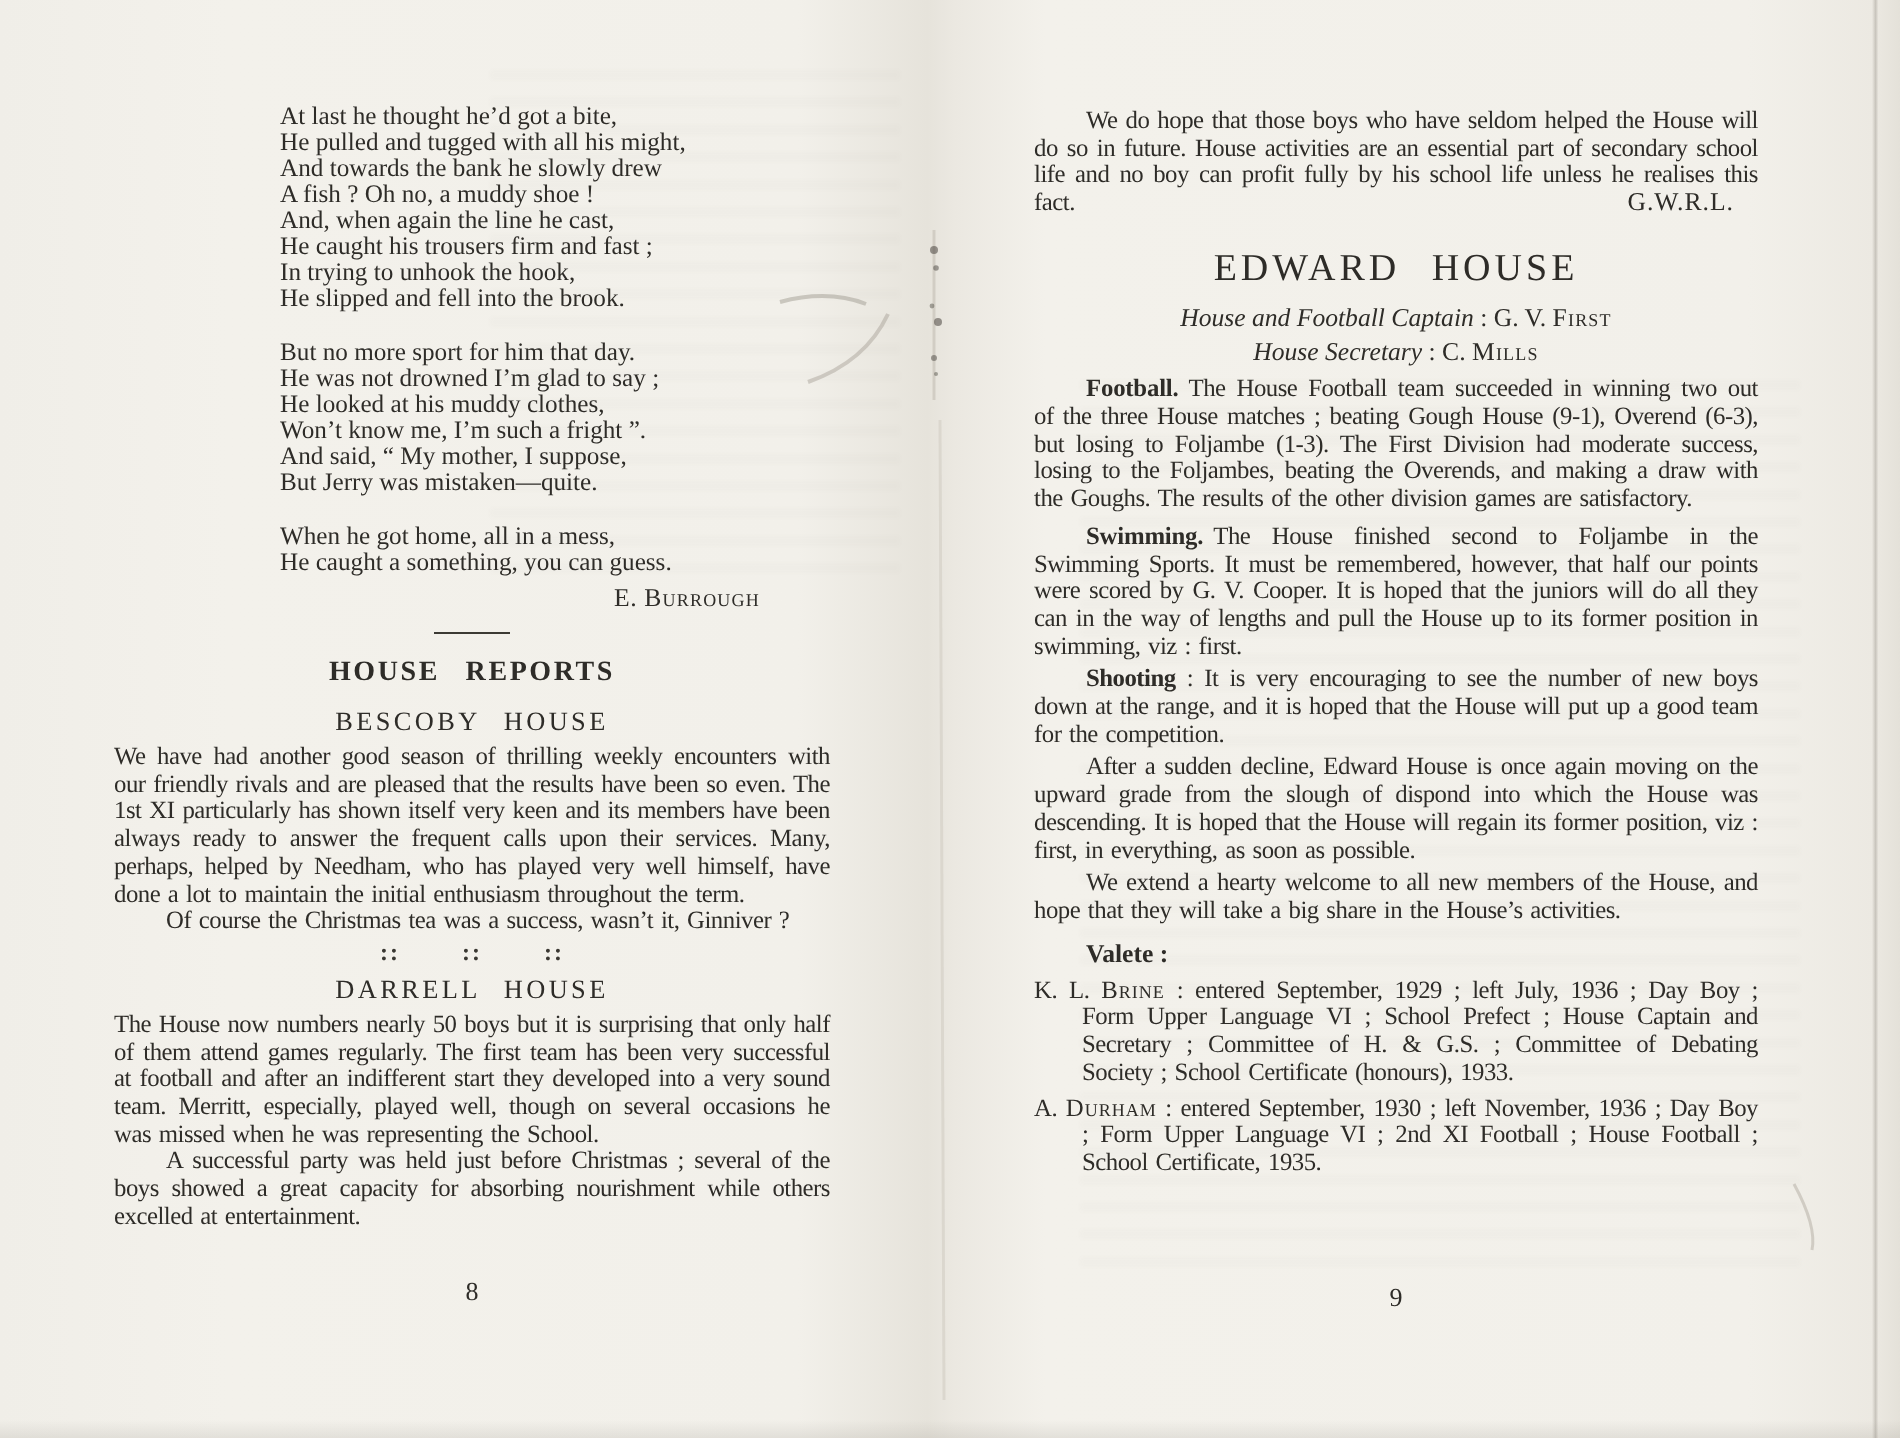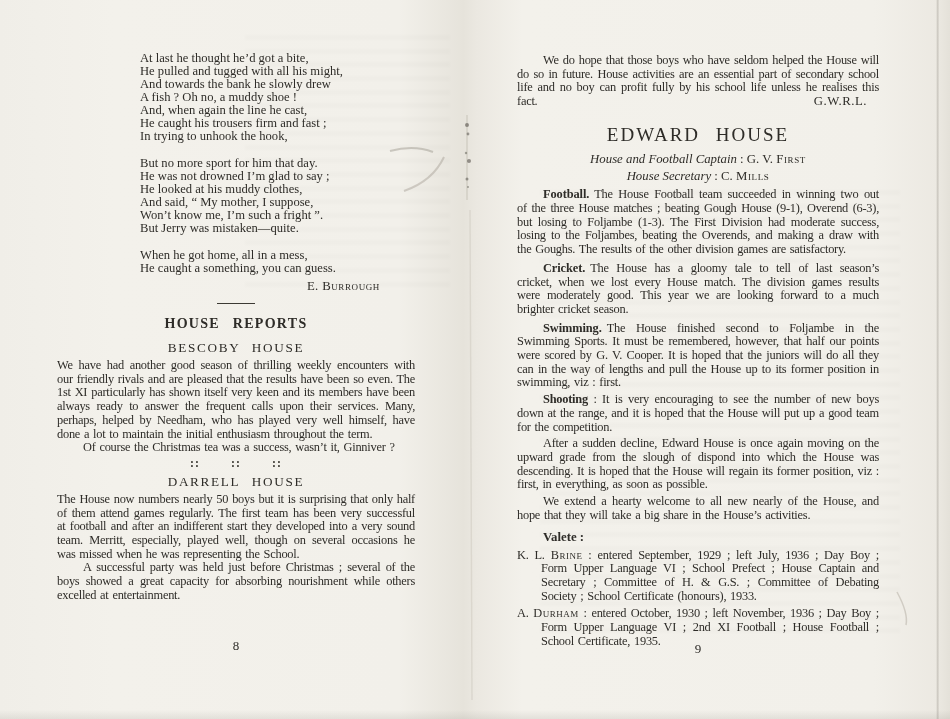--- a/index.html
+++ b/index.html
@@ -125,27 +125,28 @@
 
     <div class="poem">
       <div class="stanza">
         <div>At last he thought he’d got a bite,</div>
         <div>He pulled and tugged with all his might,</div>
         <div>And towards the bank he slowly drew</div>
         <div>A fish ?  Oh no, a muddy shoe !</div>
         <div>And, when again the line he cast,</div>
         <div>He caught his trousers firm and fast ;</div>
         <div>In trying to unhook the hook,</div>
+        <div>He slipped and fell into the brook.</div>
       </div>
       <div class="stanza">
         <div>But no more sport for him that day.</div>
         <div>He was not drowned I’m glad to say ;</div>
         <div>He looked at his muddy clothes,</div>
+        <div>Won’t know me, I’m such a fright ”.</div>
         <div>And said, “ My mother, I suppose,</div>
-        <div>Won’t know me, I’m such a fright ”.</div>
         <div>But Jerry was mistaken—quite.</div>
       </div>
       <div class="stanza">
         <div>When he got home, all in a mess,</div>
         <div>He caught a something, you can guess.</div>
       </div>
     </div>
 
     <div class="signature"><span>E. </span><span class="sc">Burrough</span></div>
 
@@ -171,34 +172,33 @@
     <p class="body mt-intro">We do hope that those boys who have seldom helped the House will do so in future.  House activities are an essential part of secondary school life and no boy can profit fully by his school life unless he realises this fact.</p>
     <div class="sig-line">G.W.R.L.</div>
 
     <h3 class="h-edward">EDWARD HOUSE</h3>
 
     <div class="officer"><i>House and Football Captain</i><span> :  G. V. </span><span class="sc">First</span></div>
     <div class="officer"><i>House Secretary</i><span> :  C. </span><span class="sc">Mills</span></div>
 
     <p class="body gap"><b class="lead">Football.</b><span>The House Football team succeeded in winning two out of the three House matches ;  beating Gough House (9-1), Overend (6-3), but losing to Foljambe (1-3).  The First Division had moderate success, losing to the Foljambes, beating the Overends, and making a draw with the Goughs.  The results of the other division games are satisfactory.</span></p>
 
-    <p class="body gap"><b class="lead">Cricket.</b><span>The House has a gloomy tale to tell of last season’s cricket, when we lost every House match.  The division games results were moderately good.  This year we are looking forward to a much brighter cricket season.</span></p>
 
     <p class="body gap"><b class="lead">Swimming.</b><span>The House finished second to Foljambe in the Swimming Sports.  It must be remembered, however, that half our points were scored by G. V. Cooper.  It is hoped that the juniors will do all they can in the way of lengths and pull the House up to its former position in swimming, viz :  first.</span></p>
 
     <p class="body gap-sm"><b>Shooting</b><span> :  It is very encouraging to see the number of new boys down at the range, and it is hoped that the House will put up a good team for the competition.</span></p>
 
     <p class="body gap-sm">After a sudden decline, Edward House is once again moving on the upward grade from the slough of dispond into which the House was descending.  It is hoped that the House will regain its former position, viz :  first, in everything, as soon as possible.</p>
-    <p class="body gap-sm">We extend a hearty welcome to all new nearly of the House, and hope that they will take a big share in the House’s activities.</p>
+    <p class="body gap-sm">We extend a hearty welcome to all new members of the House, and hope that they will take a big share in the House’s activities.</p>
 
     <div class="valete-head"><b>Valete :</b></div>
 
     <p class="body valete-entry"><span>K. L. </span><span class="sc">Brine</span><span> :  entered September, 1929 ;  left July, 1936 ;  Day Boy ;  Form Upper Language VI ;  School Prefect ;  House Captain and Secretary ;  Committee of H. &amp; G.S. ;  Committee of Debating Society ;  School Certificate (honours), 1933.</span></p>
 
-    <p class="body valete-entry"><span>A. </span><span class="sc">Durham</span><span> :  entered October, 1930 ;  left November, 1936 ;  Day Boy ;  Form Upper Language VI ;  2nd XI Football ;  House Football ;  School Certificate, 1935.</span></p>
+    <p class="body valete-entry"><span>A. </span><span class="sc">Durham</span><span> :  entered September, 1930 ;  left November, 1936 ;  Day Boy ;  Form Upper Language VI ;  2nd XI Football ;  House Football ;  School Certificate, 1935.</span></p>
 
     <div class="pagenum">9</div>
   </div>
 
   <svg class="artifacts" width="950" height="719" viewBox="0 0 950 719">
     <path d="M390,151 C405,147 420,147 433,152" fill="none" stroke="#9a948a" stroke-width="2" opacity="0.45"></path>
     <path d="M444,157 C437,172 424,184 404,191" fill="none" stroke="#9a948a" stroke-width="2" opacity="0.4"></path>
     <line x1="467" y1="115" x2="467" y2="200" stroke="#c9c4ba" stroke-width="1.5" opacity="0.7"></line>
     <line x1="470" y1="210" x2="472" y2="700" stroke="#d8d4cb" stroke-width="1.5" opacity="0.8"></line>
     <circle cx="467" cy="125" r="2" fill="#4a463f" opacity="0.55"></circle>

